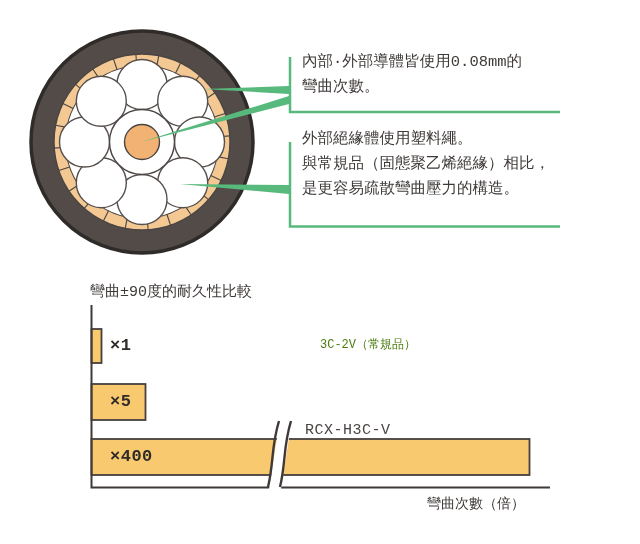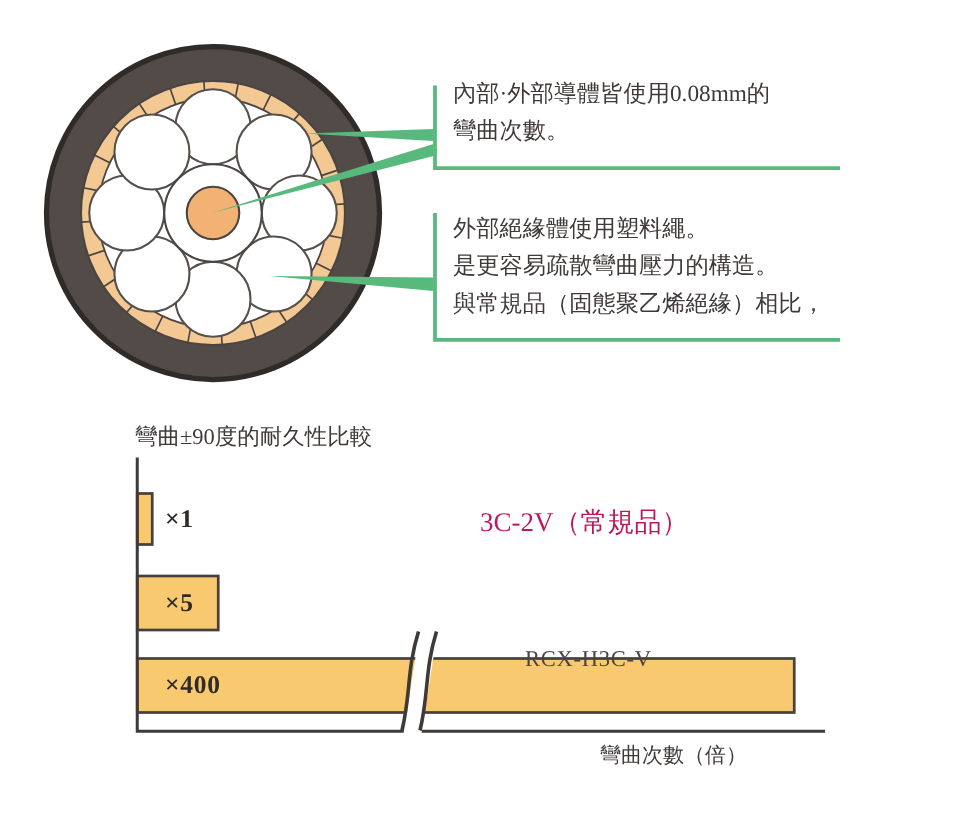--- a/index.html
+++ b/index.html
@@ -1,28 +1,28 @@
 <!DOCTYPE html>
 <html><head>
 <meta charset="utf-8">
 <style>
   html,body{margin:0;padding:0;background:#ffffff;}
   #canvas{
     position:relative;width:560px;height:544px;background:#ffffff;overflow:hidden;
-    font-family:Liberation Serif, serif;color:#3f3a38;
+    font-family:Liberation Mono, monospace;color:#3f3a38;
   }
   #gfx{position:absolute;left:0;top:0;width:640px;height:544px;}
   .txt{position:absolute;white-space:nowrap;}
   .ann{font-size:15.5px;line-height:25px;color:#3f3a38;}
   .ann div{height:25px;}
   .chart-title{left:90px;top:282px;font-size:15px;}
   .mult{font-weight:bold;font-size:17px;letter-spacing:.5px;color:#2f2b29;}
-  .cat{font-size:18px;color:#be185d;}
+  .cat{font-size:12px;color:#4d7c0f;}
   .inbar{font-size:15px;color:#4a4443;letter-spacing:.5px;}
-  .xlabel{left:400px;top:495px;width:152px;text-align:left;font-size:14px;}
+  .xlabel{left:400px;top:495px;width:152px;text-align:center;font-size:14px;}
 </style>
 </head>
 <body>
 
 <div id="canvas">
 
   <svg id="gfx" viewBox="0 0 640 544" xmlns="http://www.w3.org/2000/svg">
 
     <g>
       <circle cx="142" cy="142" r="111" fill="#524b48" stroke="#2f2b29" stroke-width="3.5"></circle>
@@ -91,29 +91,29 @@
         <path d="M268,487 C274,462 271,447 279,421" fill="none" stroke="#3f3a38" stroke-width="2.4"></path>
         <path d="M280,487 C286,462 283,447 291,421" fill="none" stroke="#3f3a38" stroke-width="2.4"></path>
       </g>
     </g>
   </svg>
 
   <div class="txt ann" style="left:302px;top:50px;">
     <div>內部·外部導體皆使用0.08mm的</div>
     <div>彎曲次數。</div>
   </div>
-  <div class="txt ann" style="left:302px;top:140px;">
+  <div class="txt ann" style="left:302px;top:127px;">
     <div>外部絕緣體使用塑料繩。</div>
+    <div>與常規品（固態聚乙烯絕緣）相比，</div>
     <div>是更容易疏散彎曲壓力的構造。</div>
-    <div>與常規品（固態聚乙烯絕緣）相比，</div>
   </div>
 
   <div class="txt chart-title">彎曲±90度的耐久性比較</div>
 
   <div class="txt mult" style="left:110px;top:336px;">×1</div>
   <div class="txt mult" style="left:110px;top:392px;">×5</div>
   <div class="txt mult" style="left:110px;top:447px;">×400</div>
 
   <div class="txt cat" style="left:320px;top:336px;">3C-2V（常規品）</div>
-  <div class="txt inbar" style="left:305px;top:432px;margin-left:45px;">RCX-H3C-V</div>
+  <div class="txt inbar" style="left:305px;top:422px;">RCX-H3C-V</div>
 
   <div class="txt xlabel">彎曲次數（倍）</div>
 </div>
 
 </body></html>

